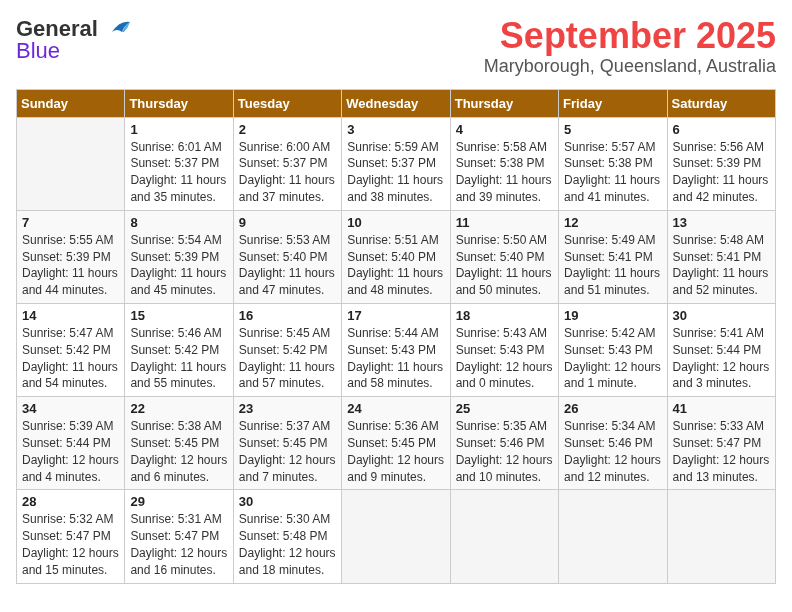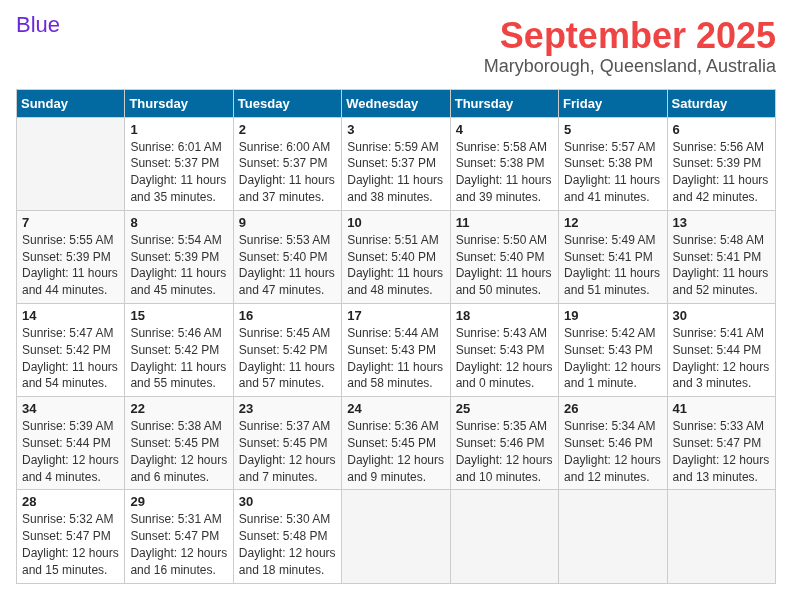--- a/index.html
+++ b/index.html
@@ -38,21 +38,21 @@
     .subtitle {
       font-size: 18px;
       color: #555;
     }
     table {
       width: 100%;
       border-collapse: collapse;
       table-layout: fixed;
     }
     thead tr th {
-      background: #0369a1;
+      background: #a16207;
       color: #fff;
       font-size: 13px;
       font-weight: bold;
       padding: 6px 4px;
       text-align: left;
       border: 1px solid #ccc;
     }
     tbody tr td {
       border: 1px solid #ccc;
       vertical-align: top;
@@ -81,20 +81,27 @@
     }
     .empty-cell {
       background: #f5f5f5 !important;
     }
   </style>
 </head>
 <body>
 
 <div class="header">
   <div class="logo">
+    <div class="logo-row">
+      <span style="font-size:22px;font-weight:bold;color:#333;">General</span>
+      <svg width="28" height="22" viewBox="0 0 28 22" style="margin-left:2px;">
+        <path d="M10 14 Q18 2 28 4 Q22 8 20 14 Q15 10 10 14Z" fill="#1a6eb5"></path>
+        <path d="M20 14 Q24 6 28 4 Q26 10 22 14Z" fill="#5aaae0"></path>
+      </svg>
+    </div>
     <span style="font-size:22px;font-weight:normal;color:#6d28d9;margin-top:-4px;">Blue</span>
   </div>
   <div class="title-block">
     <div class="month-title">September 2025</div>
     <div class="subtitle">Maryborough, Queensland, Australia</div>
   </div>
 </div>
 
 <table>
   <thead>

